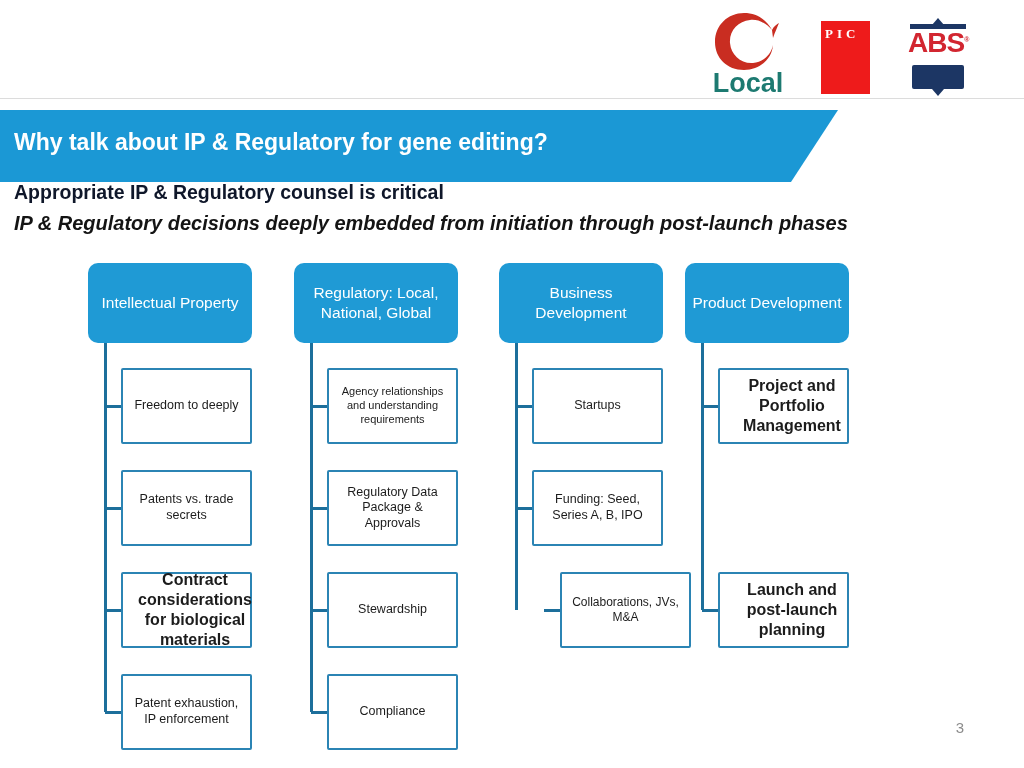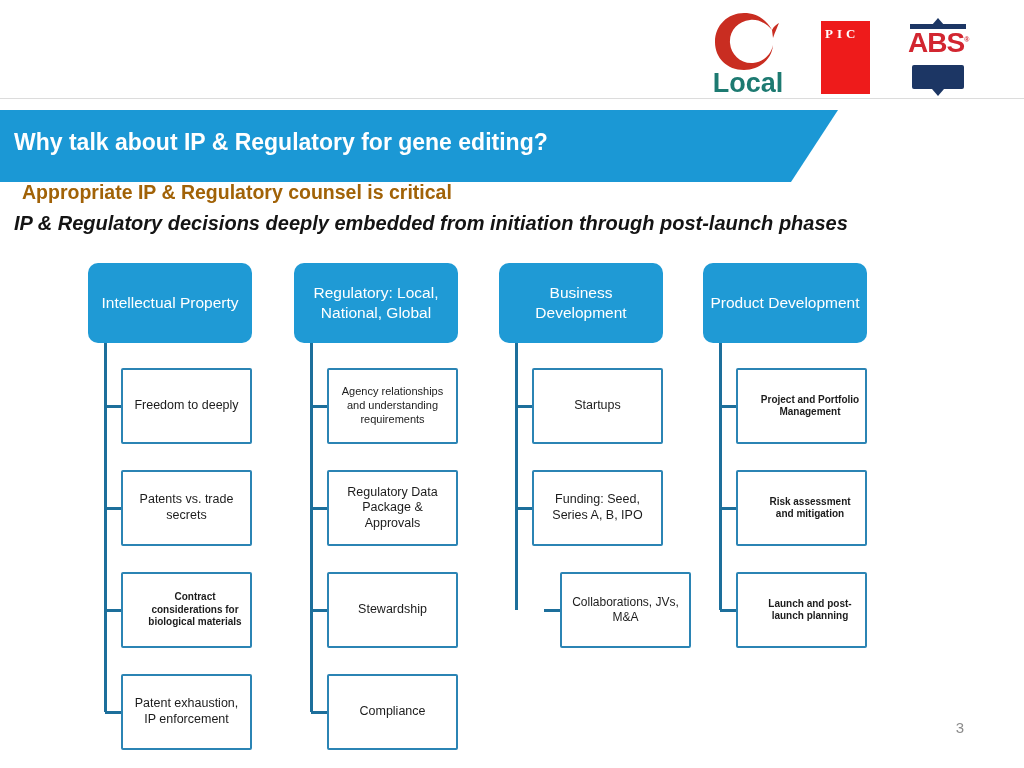--- a/index.html
+++ b/index.html
@@ -29,38 +29,38 @@
   .abs-box{position:absolute;left:4px;top:49px;width:52px;height:24px;background:#1c3664;border-radius:2px;}
   .abs-box-tri{position:absolute;left:24px;top:73px;width:0;height:0;
     border-left:6px solid transparent;border-right:6px solid transparent;border-top:7px solid #1c3664;}
 
   
   .banner{position:absolute;left:0;top:110px;width:838px;height:72px;background:#1b98d5;
     clip-path:polygon(0 0,100% 0,calc(100% - 47px) 100%,0 100%);}
   .banner-title{position:absolute;left:14px;top:0;height:64px;line-height:64px;
     color:#ffffff;font-size:23px;font-weight:bold;white-space:nowrap;}
 
-  .subtitle-bold{position:absolute;left:22px;top:181px;color:#a16207;font-size:19.5px;
+  .subtitle-bold{position:absolute;left:14px;top:181px;color:#0f172a;font-size:19.5px;
     font-weight:bold;white-space:nowrap;}
   .subtitle-italic{position:absolute;left:14px;top:212px;color:#141414;font-size:20px;
     font-style:italic;white-space:nowrap;font-weight:bold;}
 
   
   .column{position:absolute;top:263px;width:170px;height:492px;}
   .col-header{position:absolute;left:0;top:0;width:164px;height:80px;background:#1f9ad5;
     border-radius:10px;color:#ffffff;font-size:15.5px;line-height:1.3;text-align:center;
     display:flex;align-items:center;justify-content:center;padding:4px 6px;}
   .trunk{position:absolute;left:16px;top:80px;width:3px;background:#1d6f9b;}
   .node{position:absolute;left:33px;width:131px;height:76px;background:#ffffff;
     border:2.5px solid #2b84b4;border-radius:2px;color:#1c1c1c;font-size:12.5px;line-height:1.25;
     text-align:center;display:flex;align-items:center;justify-content:center;padding:3px 5px;}
   .node::before{content:"";position:absolute;left:-18.5px;top:calc(50% - 1.5px);width:16px;height:3px;
     background:#1d6f9b;}
   .node.r0{top:105px;} .node.r1{top:207px;} .node.r2{top:309px;} .node.r3{top:411px;}
-  .node.bold{font-weight:bold;font-size:10px;padding-left:22px;}
+  .node.bold{font-weight:bold;font-size:16px;padding-left:22px;}
   .node.small{font-size:11px;}
   .node.tight{font-size:12px;margin-left:28px;}
 
   .page-number{position:absolute;left:948px;top:719px;width:24px;text-align:center;
     color:#8c8c8c;font-size:15px;}
 </style>
 </head>
 <body>
 
 <div id="slide">
@@ -115,23 +115,22 @@
   </div>
 
   <div class="column" style="left:499px">
     <div class="col-header">Business Development</div>
     <div class="trunk" style="height:267px"></div>
     <div class="node r0">Startups</div>
     <div class="node r1">Funding: Seed, Series A, B, IPO</div>
     <div class="node r2 tight">Collaborations, JVs, M&amp;A</div>
   </div>
 
-  <div class="column" style="left:703px">
+  <div class="column" style="left:685px">
     <div class="col-header">Product Development</div>
     <div class="trunk" style="height:267px"></div>
     <div class="node r0 bold">Project and Portfolio Management</div>
-    <div class="node r1 bold">Risk assessment and mitigation</div>
     <div class="node r2 bold">Launch and post-launch planning</div>
   </div>
 
   <div class="page-number">3</div>
 
 </div>
 
 </body></html>

